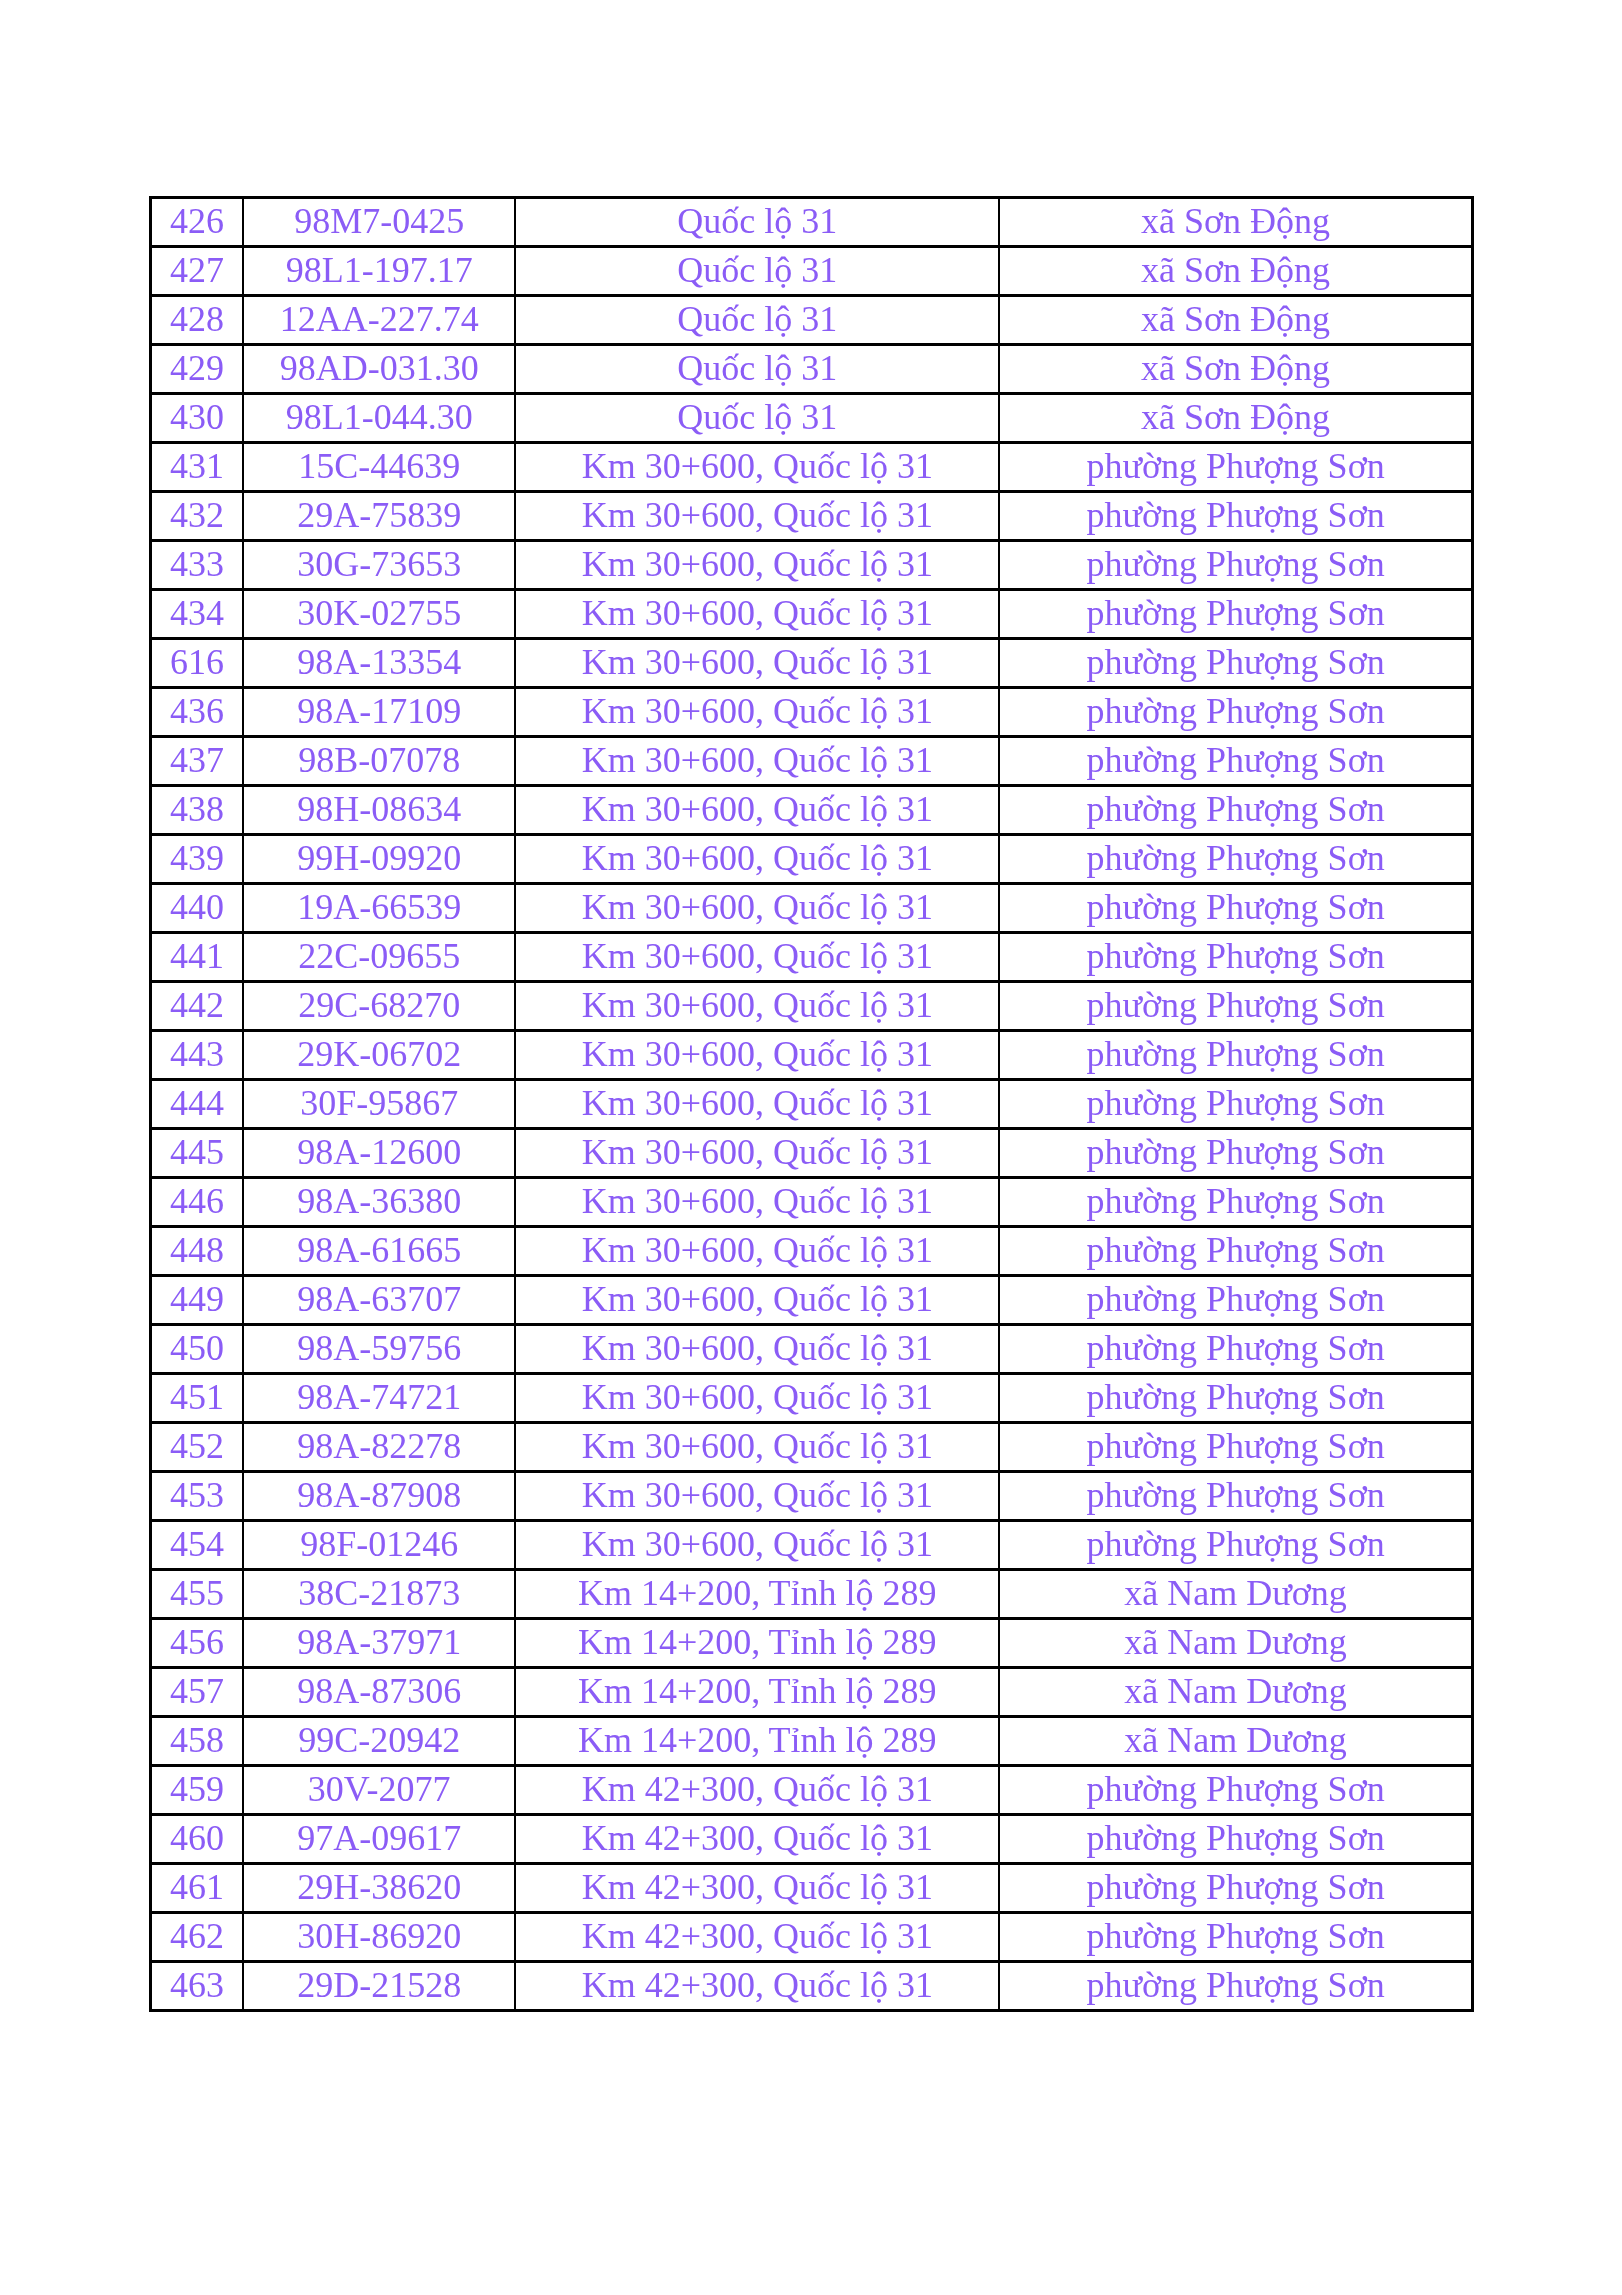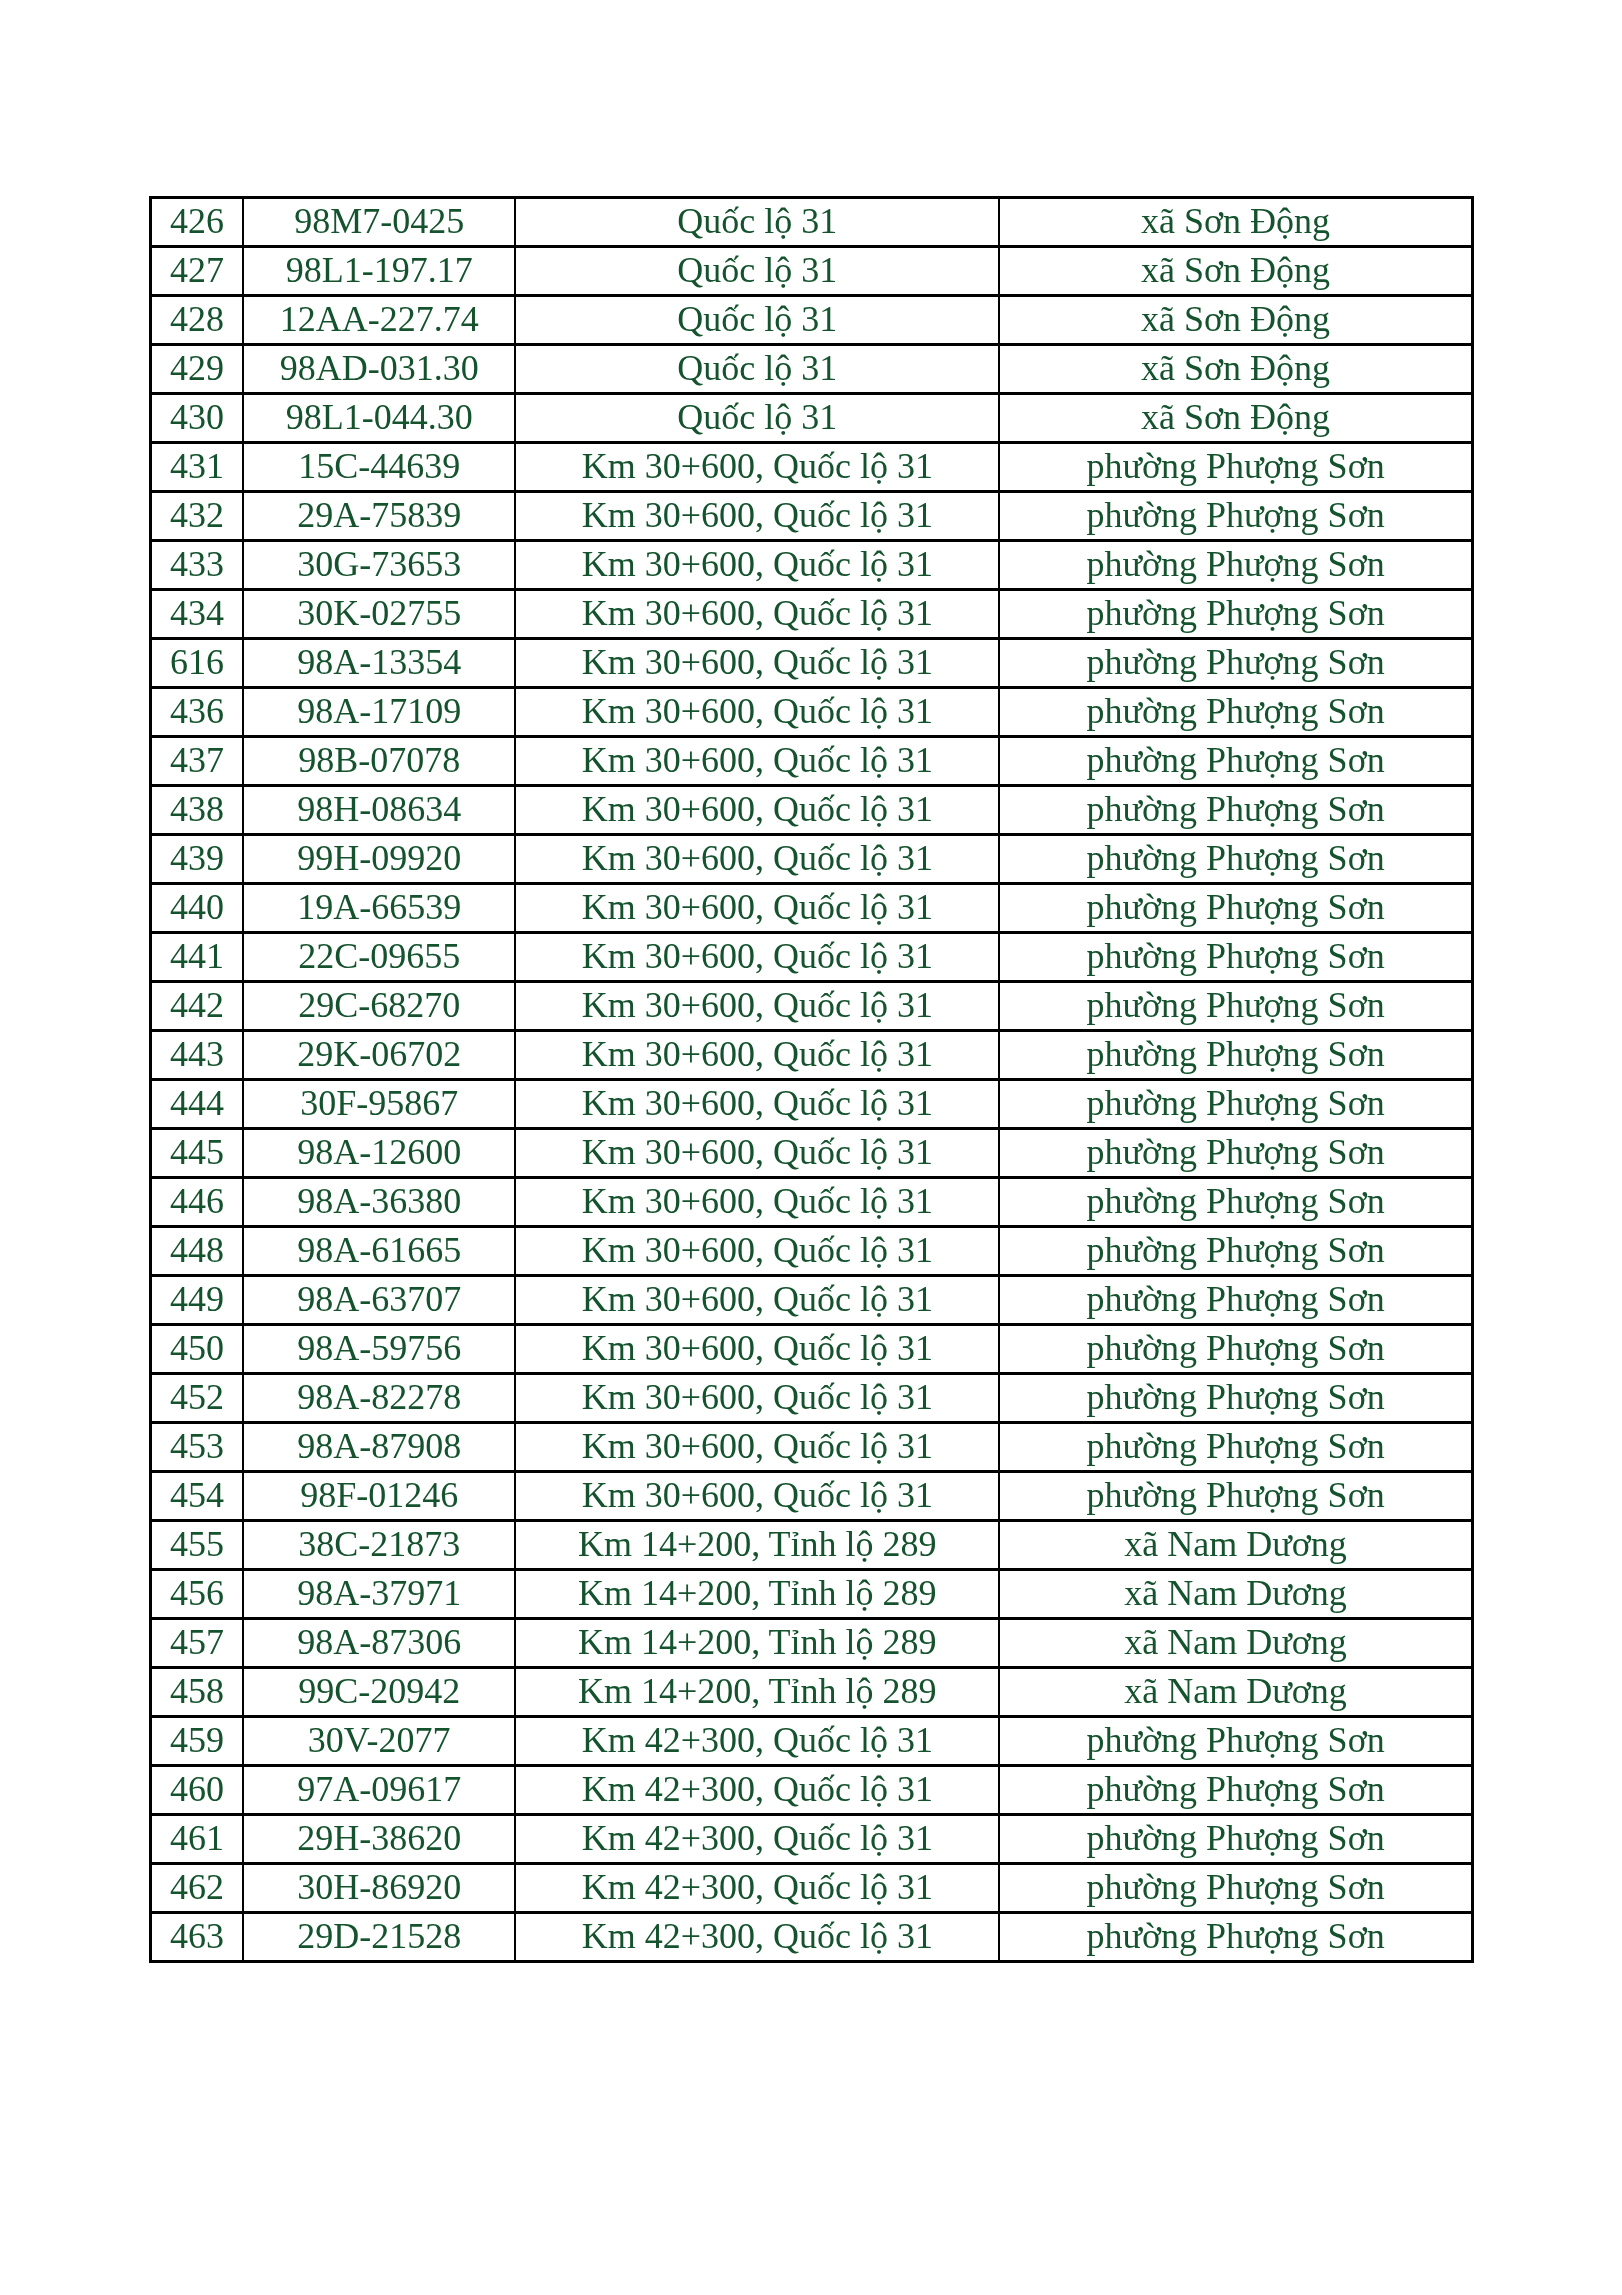--- a/index.html
+++ b/index.html
@@ -7,21 +7,21 @@
     padding: 0;
     background: #ffffff;
   }
   .page {
     position: relative;
     width: 1622px;
     height: 2295px;
     background: #ffffff;
     overflow: hidden;
     font-family: "Liberation Serif", "DejaVu Serif", serif;
-    color: #14532d;
+    color: #8b5cf6;
   }
   table.doc-table {
     position: absolute;
     left: 149px;
     top: 196px;
     width: 1325px;
     border-collapse: collapse;
     table-layout: fixed;
     border: 3.4px solid #000000;
   }
@@ -193,20 +193,26 @@
     <td>Km 30+600, Quốc lộ 31</td>
     <td>phường Phượng Sơn</td>
   </tr>
         <tr>
     <td>450</td>
     <td>98A-59756</td>
     <td>Km 30+600, Quốc lộ 31</td>
     <td>phường Phượng Sơn</td>
   </tr>
         <tr>
+    <td>451</td>
+    <td>98A-74721</td>
+    <td>Km 30+600, Quốc lộ 31</td>
+    <td>phường Phượng Sơn</td>
+  </tr>
+        <tr>
     <td>452</td>
     <td>98A-82278</td>
     <td>Km 30+600, Quốc lộ 31</td>
     <td>phường Phượng Sơn</td>
   </tr>
         <tr>
     <td>453</td>
     <td>98A-87908</td>
     <td>Km 30+600, Quốc lộ 31</td>
     <td>phường Phượng Sơn</td>

